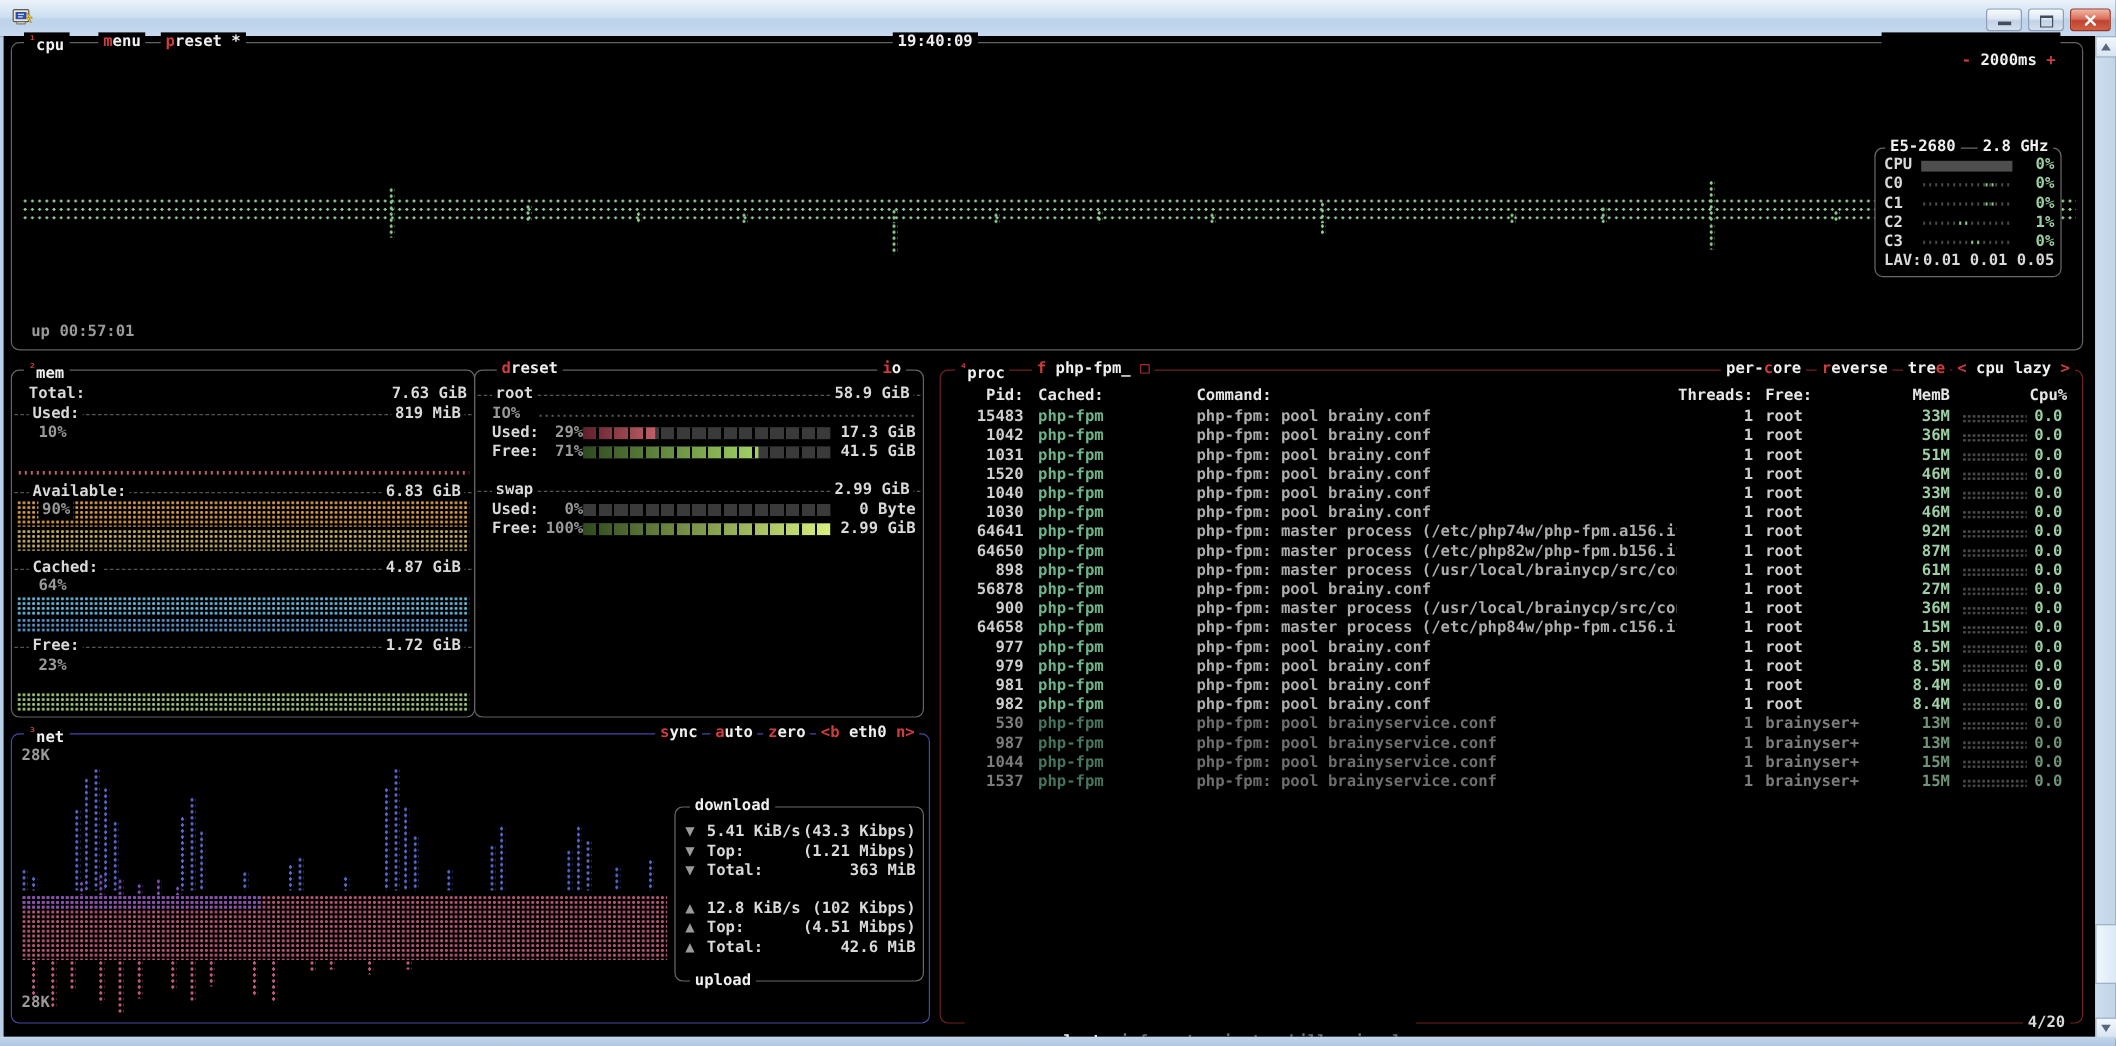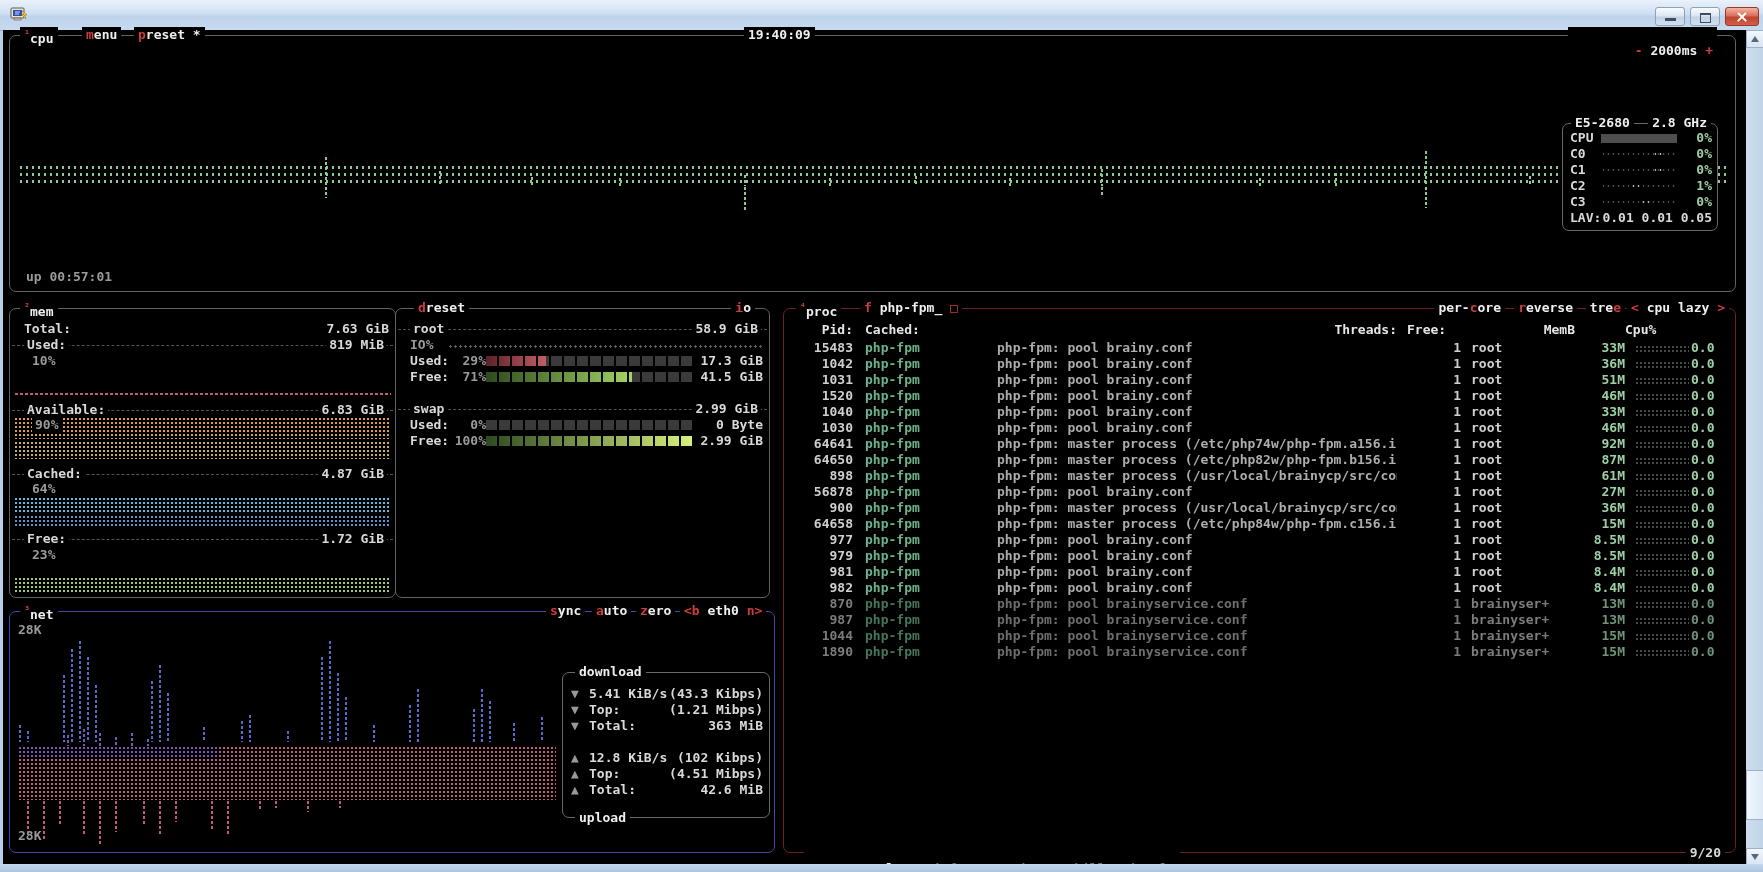--- a/index.html
+++ b/index.html
@@ -68,21 +68,21 @@
   
   .prow,#proc-header{display:grid;grid-template-columns:66px 134px 410px 64px 114px 50px 66px 40px;height:16px;line-height:16px}
   .prow span,#proc-header span{white-space:pre;overflow:hidden}
   .c-pid{text-align:right}
   .c-prog{padding-left:12px;color:#6db48a}
   .c-cmd{padding-left:10px;color:#adadad}
   .c-thr{text-align:right}
   .c-user{padding-left:10px}
   .c-mem{text-align:right;color:#9ccfa4}
   .c-graph{width:54px;height:7px;margin:5px 0 0 10px;color:#4a4a4a}
-  .c-cpu{text-align:left;color:#9ccfa4;padding-right:8px}
+  .c-cpu{text-align:center;color:#9ccfa4;padding-right:8px}
   .prow .c-pid,.prow .c-thr,.prow .c-user{color:#cfcfcf}
   .prow.dim .c-pid,.prow.dim .c-thr,.prow.dim .c-user{color:#7c7c7c}
   .prow.dim .c-prog{color:#45755c}
   .prow.dim .c-cmd{color:#6e6e6e}
   .prow.dim .c-mem,.prow.dim .c-cpu{color:#6f9478}
   #proc-header{color:#e6e6e6}
   
   #scrollbar{position:absolute;left:1746px;top:30px;width:17px;height:834px;background:linear-gradient(90deg,#cdddee,#c2d4e8)}
   .sbtn{position:absolute;left:0;width:17px;height:16px;background:linear-gradient(#f2f7fc,#d8e4f1);border:1px solid #9db1c8}
   .sarrow{position:absolute;left:4px;width:0;height:0;border-left:4.5px solid transparent;border-right:4.5px solid transparent}
@@ -377,20 +377,21 @@
       <span class="blabel" style="left:12px"><span class="rd sup">⁴</span><span class="bw">proc</span></span>
       <span class="blabel" style="left:76px"><span class="rd">f</span><span class="bw"> </span><span class="bw">php-fpm_</span><span class="bw"> </span><span class="rd">□</span></span>
       <span class="blabel" style="right:230px"><span class="bw">per-</span><span class="rd">c</span><span class="bw">ore</span></span>
       <span class="blabel" style="right:158px"><span class="bw"></span><span class="rd">r</span><span class="bw">everse</span></span>
       <span class="blabel" style="right:110px"><span class="bw">tre</span><span class="rd">e</span><span class="bw"></span></span>
       <span class="blabel" style="right:6px"><span class="rd">&lt;</span><span class="bw"> cpu lazy </span><span class="rd">&gt;</span></span>
 
       <div id="proc-header" style="position:absolute;left:3px;top:13px;width:946px">
         <span class="c-pid">Pid:</span>
         <span class="c-prog" style="color:#e6e6e6">Cached:</span>
+        <span class="c-cmd" style="color:#e6e6e6">Command:</span>
         <span class="c-thr">Threads:</span>
         <span class="c-user">Free:</span>
         <span class="c-mem" style="color:#e6e6e6">MemB</span>
         <span class="c-graph" style="visibility:hidden"></span>
         <span class="c-cpu" style="color:#e6e6e6">Cpu%</span>
       </div>
 
       <div style="position:absolute;left:3px;top:31px;width:946px">
   <div class="prow">
     <span class="c-pid">15483</span>
@@ -562,21 +563,21 @@
     <span class="c-prog">php-fpm</span>
     <span class="c-cmd">php-fpm: pool brainy.conf</span>
     <span class="c-thr">1</span>
     <span class="c-user">root</span>
     <span class="c-mem">8.4M</span>
     <span class="c-graph dots"></span>
     <span class="c-cpu">0.0</span>
   </div>
 
   <div class="prow dim">
-    <span class="c-pid">870</span>
+    <span class="c-pid">530</span>
     <span class="c-prog">php-fpm</span>
     <span class="c-cmd">php-fpm: pool brainyservice.conf</span>
     <span class="c-thr">1</span>
     <span class="c-user">brainyser+</span>
     <span class="c-mem">13M</span>
     <span class="c-graph dots"></span>
     <span class="c-cpu">0.0</span>
   </div>
 
   <div class="prow dim">
@@ -595,34 +596,34 @@
     <span class="c-prog">php-fpm</span>
     <span class="c-cmd">php-fpm: pool brainyservice.conf</span>
     <span class="c-thr">1</span>
     <span class="c-user">brainyser+</span>
     <span class="c-mem">15M</span>
     <span class="c-graph dots"></span>
     <span class="c-cpu">0.0</span>
   </div>
 
   <div class="prow dim">
-    <span class="c-pid">1890</span>
+    <span class="c-pid">1537</span>
     <span class="c-prog">php-fpm</span>
     <span class="c-cmd">php-fpm: pool brainyservice.conf</span>
     <span class="c-thr">1</span>
     <span class="c-user">brainyser+</span>
     <span class="c-mem">15M</span>
     <span class="c-graph dots"></span>
     <span class="c-cpu">0.0</span>
   </div>
 </div>
 
       <span class="bfoot" style="left:20px">
         <span class="bw">select</span><span class="dgy">  </span><span class="dgy">info</span><span class="dgy">   </span><span class="dgy">terminate</span><span class="dgy">  </span><span class="dgy">kill</span><span class="dgy">  </span><span class="dgy">signals</span></span>
-      <span class="bfoot w" style="right:10px">9/20</span>
+      <span class="bfoot w" style="right:10px">4/20</span>
     </div>
   </div>
 
   <div id="scrollbar">
     <div class="sbtn" style="top:0">
         <div class="sarrow" style="top:5px;border-bottom:6px solid #55687e"></div>
       </div>
     <div id="sthumb"></div>
     <div class="sbtn" style="top:818px">
         <div class="sarrow" style="top:5px;border-top:6px solid #55687e"></div>

